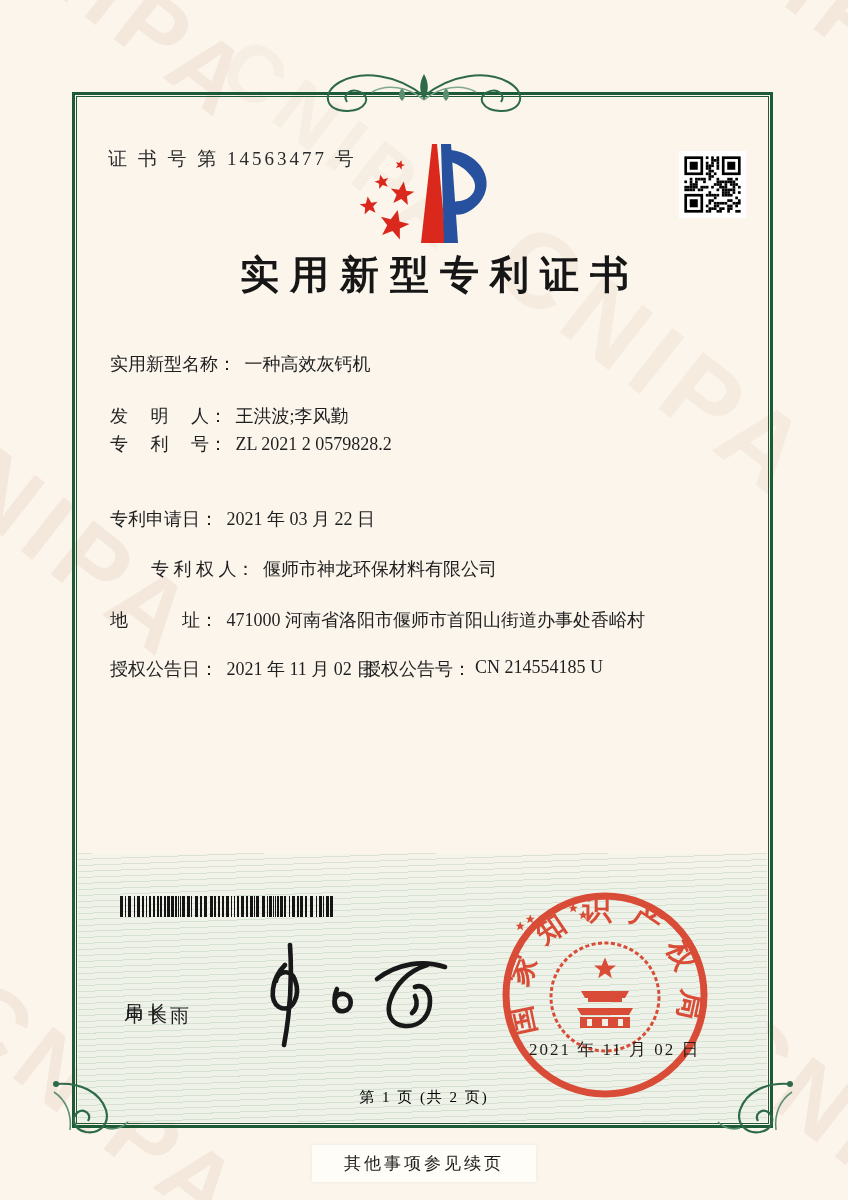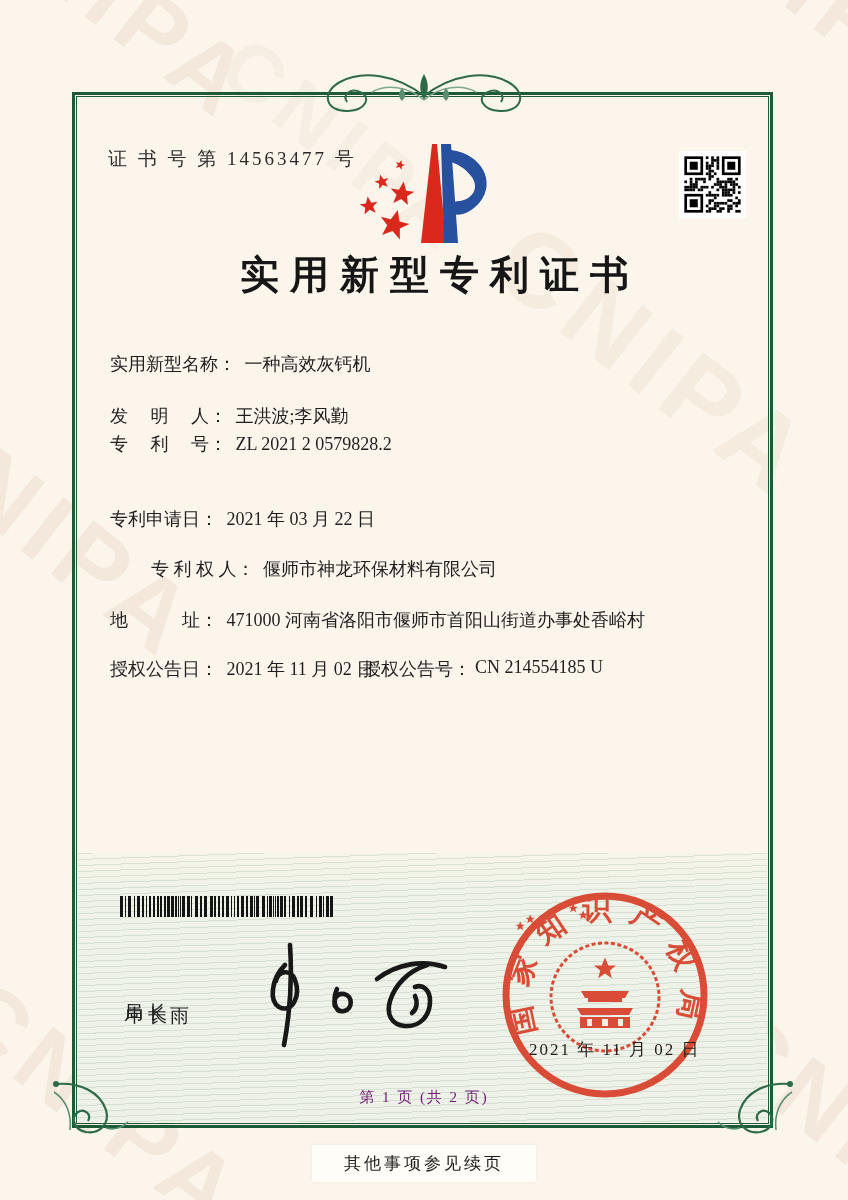--- a/index.html
+++ b/index.html
@@ -36,21 +36,21 @@
   .row { position:absolute; left:110px; font-size:18px; color:#1f1f1f; white-space:nowrap; }
   .row .lab { display:inline-block;font-family:Liberation Serif, serif; }
   .row .val { display:inline-block; margin-left:4px; }
   .row .lab2 { position:absolute; left:253px; top:0; }
   .row .val2 { position:absolute; left:365px; top:0; white-space:nowrap;text-align:right; }
   .paras { position:absolute; left:108px; top:693px; width:648px; font-size:17px; line-height:33px; text-align:justify; color:#1c1c1c; }
   .paras p { text-indent:2em; margin:0; }
   .sig-title { position:absolute; left:124px; top:968px; font-size:19px; letter-spacing:5px; color:#1c1c1c;margin-top:32px; }
   .sig-name { position:absolute; left:126px; top:1003px; font-size:19px; letter-spacing:3px; color:#1c1c1c; }
   .seal-date { position:absolute; left:529px; top:1038px; font-size:17px; letter-spacing:2px; color:#241d1a; }
-  .page-info { position:absolute; left:0; top:1088px; width:100%; text-align:center; font-size:15px; color:#701a75; letter-spacing:2px; }
+  .page-info { position:absolute; left:0; top:1088px; width:100%; text-align:center; font-size:15px; color:#000000; letter-spacing:2px; }
   .cont-note {
     position:absolute; left:50%; top:1145px; transform:translateX(-50%);
     background:#fffdf7; padding:7px 32px; font-size:17px; letter-spacing:3px; color:#1d1d1d;
     box-shadow:0 0 4px rgba(0,0,0,0.06);
   }
   .abs { position:absolute; }
   svg { display:block; }
 </style>
 </head>
 <body>

